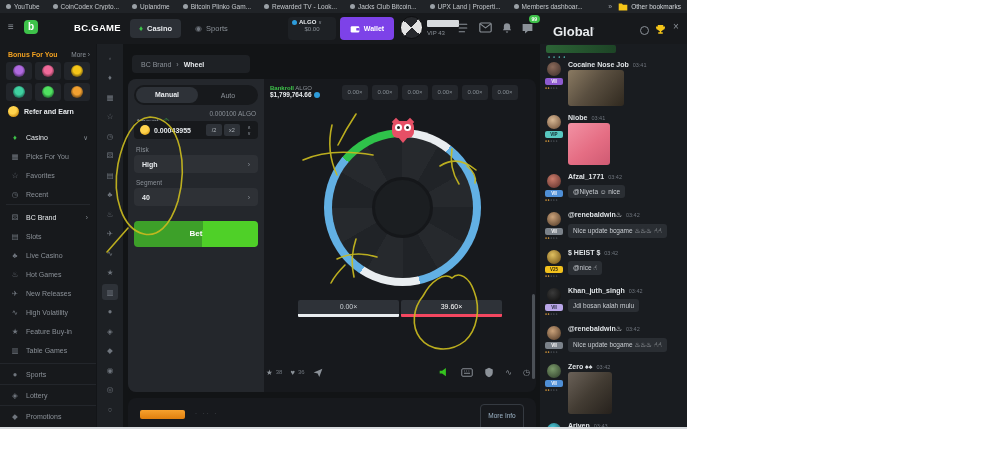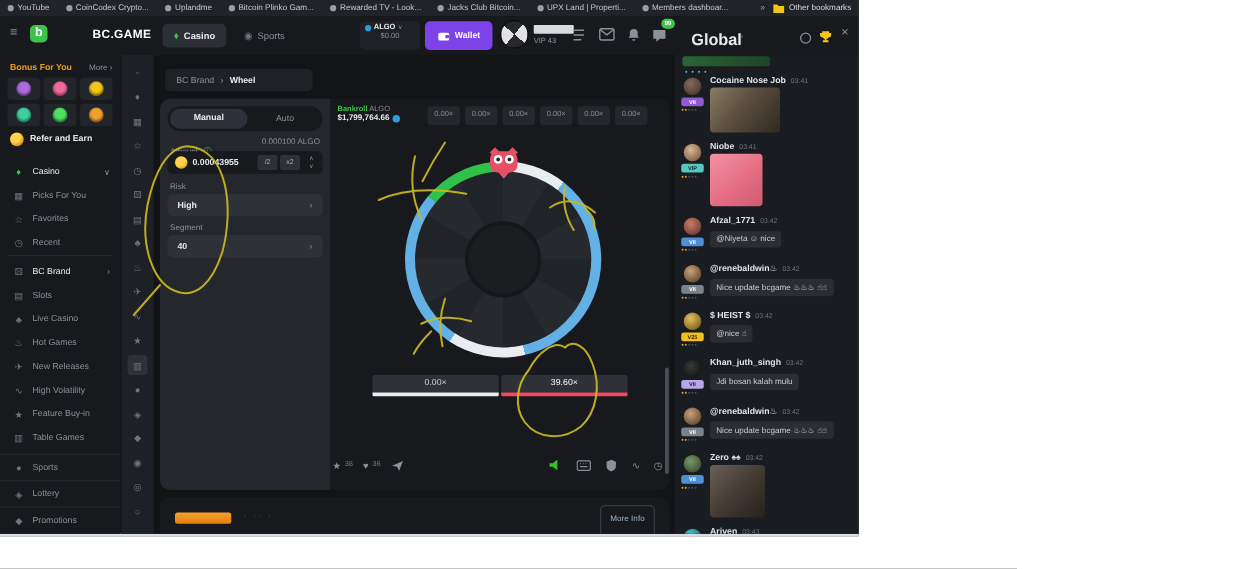--- a/index.html
+++ b/index.html
@@ -563,20 +563,21 @@
         <span class="field-label" id="risk-label">Risk</span>
         <div class="select-box" id="risk-select">
           <span class="val">High</span>
           <span class="chev">›</span>
         </div>
         <span class="field-label" id="segment-label">Segment</span>
         <div class="select-box" id="segment-select">
           <span class="val">40</span>
           <span class="chev">›</span>
         </div>
+        <div id="bet-btn">Bet</div>
       </div>
 
       <div id="bankroll">
         <div class="l1">
           <span class="green">Bankroll</span>
           <span class="code">ALGO</span>
         </div>
         <div class="l2">
           <span>$1,799,764.66</span>
           <span class="coin"></span>

